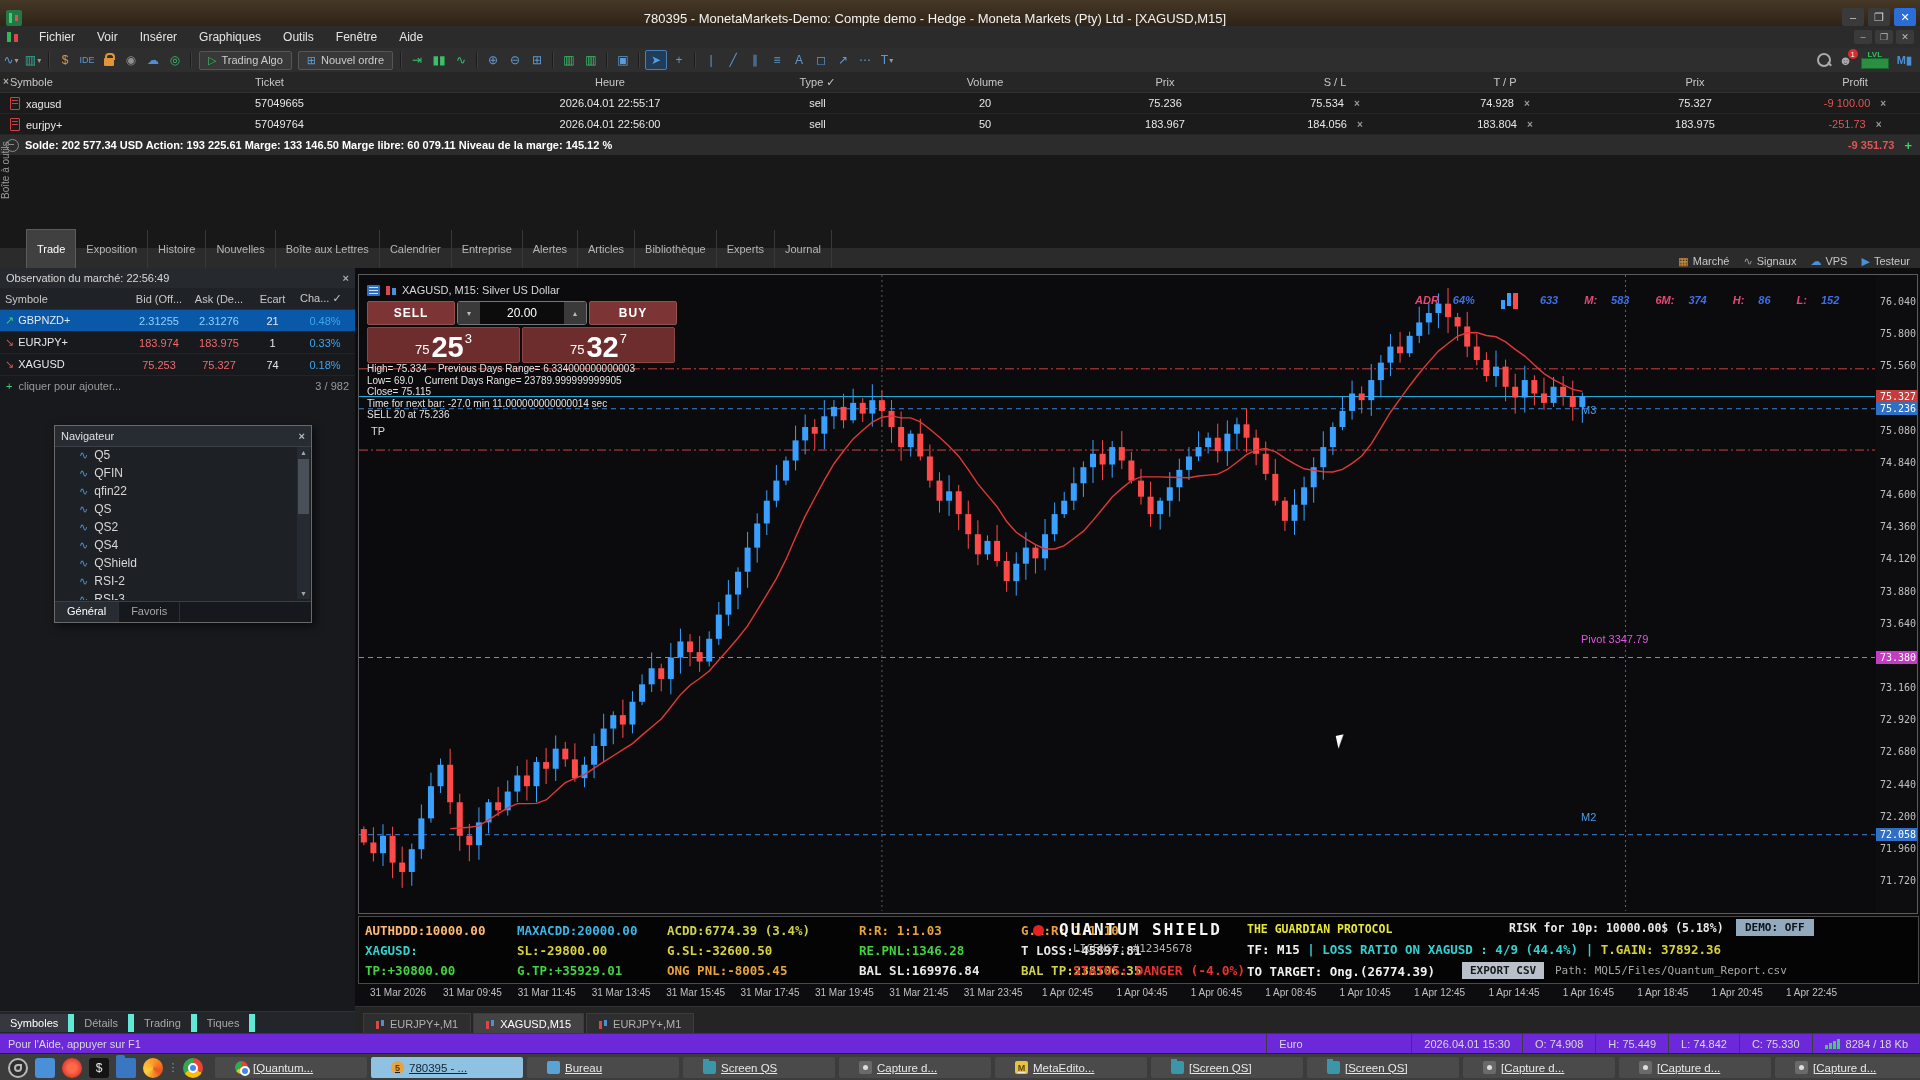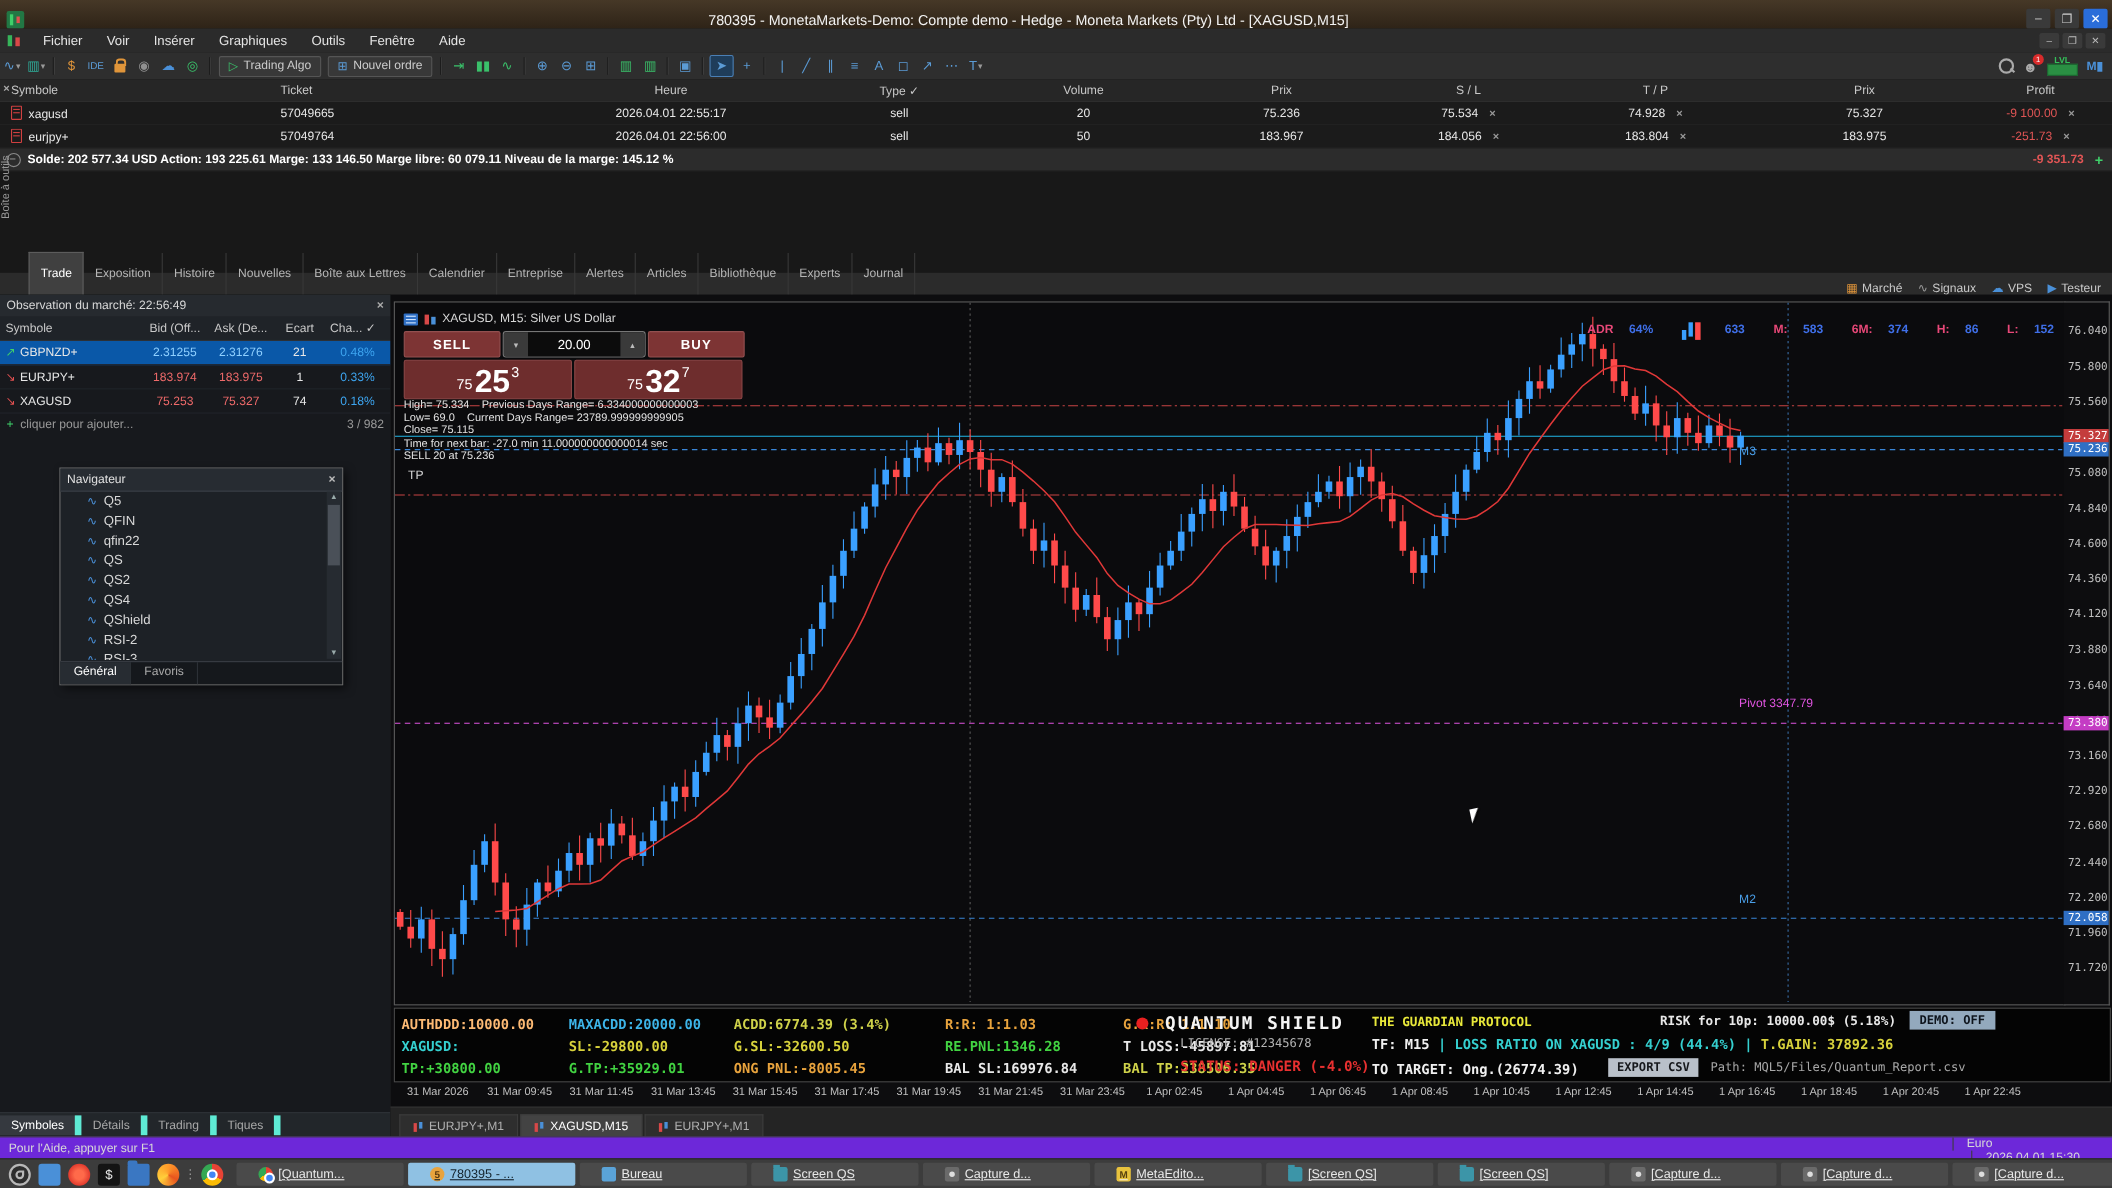--- a/index.html
+++ b/index.html
@@ -105,21 +105,21 @@
   .oc-spin{width:22px;background:#3a3a3a;color:#bbb;display:flex;align-items:center;justify-content:center;font-size:8px;}
   .oc-volval{flex:1;background:#0c0c0c;color:#fff;display:flex;align-items:center;justify-content:center;font-size:12px;}
   .oc-row2{display:flex;gap:2px;margin-top:2px;}
   .quote{width:153px;height:36px;background:#6e2d2d;border:1px solid #8a4646;border-radius:2px;color:#fff;
          display:flex;align-items:flex-end;justify-content:center;padding-bottom:2px;box-sizing:border-box;}
   .q-small{font-size:13px;margin:0 2px 3px 0;}
   .q-big{font-size:29px;font-weight:bold;line-height:26px;}
   .q-sup{font-size:13px;margin:2px 0 14px 1px;}
   .info-lines{position:absolute;left:8px;top:88px;color:#e2e2e2;font-size:10px;line-height:11.5px;white-space:pre;}
   
-  .adr{position:absolute;left:1084px;top:16px;display:flex;align-items:center;gap:0;font-size:11px;font-weight:bold;}
+  .adr{position:absolute;left:1056px;top:16px;display:flex;align-items:center;gap:0;font-size:11px;font-weight:bold;font-style:italic;}
   .adr .lab{color:#e84878;margin-right:14px;}
   .adr .val{color:#3f6fe8;margin-right:26px;}
   .mini-candles{display:flex;align-items:flex-end;gap:2px;margin-right:22px;height:18px;}
   .mc1{width:4px;height:9px;background:#3aa0ff;}
   .mc2{width:4px;height:13px;background:#3aa0ff;margin-bottom:3px;}
   .mc3{width:5px;height:16px;background:#ff4a4a;}
   
   .quantum{position:absolute;left:3px;top:648px;width:1559px;height:66px;background:#040404;border:1px solid #4a4a4a;
            font-family:"DejaVu Sans Mono",monospace;font-size:12.5px;}
   .q-left{position:absolute;left:6px;top:3px;display:grid;grid-template-columns:152px 150px 192px 162px auto;grid-auto-rows:20px;align-items:center;white-space:nowrap;}
@@ -152,21 +152,21 @@
   .navg-item .g{color:#4a90d8;margin-right:6px;font-size:11px;}
   .navg-scroll{position:absolute;right:1px;top:21px;width:13px;height:152px;background:#262b31;}
   .navg-thumb{position:absolute;left:1px;top:12px;width:11px;height:55px;background:#4a5058;}
   .navg-arr{position:absolute;left:0;width:13px;height:11px;color:#9aa;font-size:7px;text-align:center;line-height:11px;}
   .navg-tabs{position:absolute;left:0;bottom:0;width:100%;height:20px;background:#15181c;display:flex;border-top:1px solid #3a3f46;}
   .navg-tab{padding:3px 12px;color:#a8a8a8;border-right:1px solid #2c3036;}
   .navg-tab.active{background:#272c32;color:#fff;}
   
   .statusbar{left:0;top:1033px;width:1920px;height:20px;background:#6d28d9;border-top:1px solid #3a3a3a;display:flex;align-items:center;color:#d8d8d8;}
   .sb-help{padding-left:8px;}
-  .sb-right{margin-left:auto;display:flex;align-items:center;height:100%;flex-direction:column;}
+  .sb-right{margin-left:auto;display:flex;align-items:center;height:100%;}
   .sb-cell{padding:0 12px;border-left:1px solid #3d3d3d;height:100%;display:flex;align-items:center;white-space:nowrap;}
   .sig-bars{display:flex;align-items:flex-end;gap:1px;margin-right:6px;}
   .sig-bars i{width:3px;background:#3fd06a;display:block;}
   
   .taskbar{left:0;top:1053px;width:1920px;height:27px;background:#3c3c3c;border-top:1px solid #242424;display:flex;align-items:center;}
   .launchers{display:flex;align-items:center;gap:7px;padding:0 8px;}
   .li{width:20px;height:20px;border-radius:3px;position:relative;}
   .li-menu{background:#2e2e2e;border-radius:50%;border:2px solid #b8b8b8;box-sizing:border-box;}
   .li-menu:before{content:"";position:absolute;left:4px;top:4px;width:8px;height:8px;border:2px solid #b8b8b8;border-radius:50% 0 50% 50%;box-sizing:border-box;}
   .li-desktop{background:#4a90d8;}

